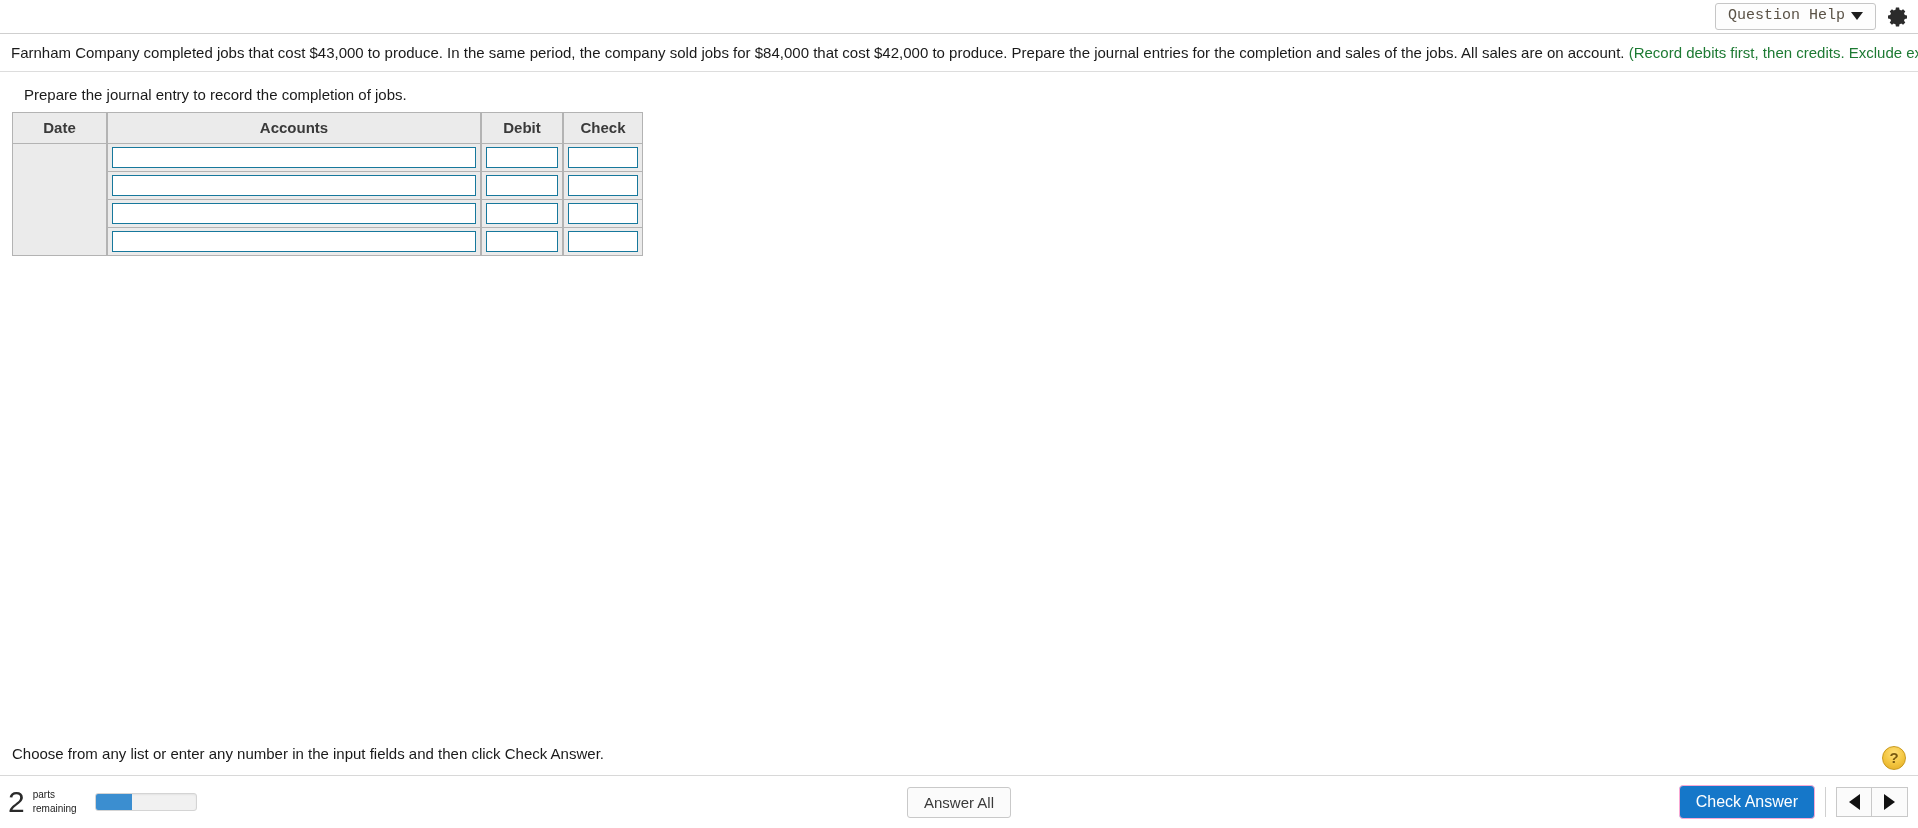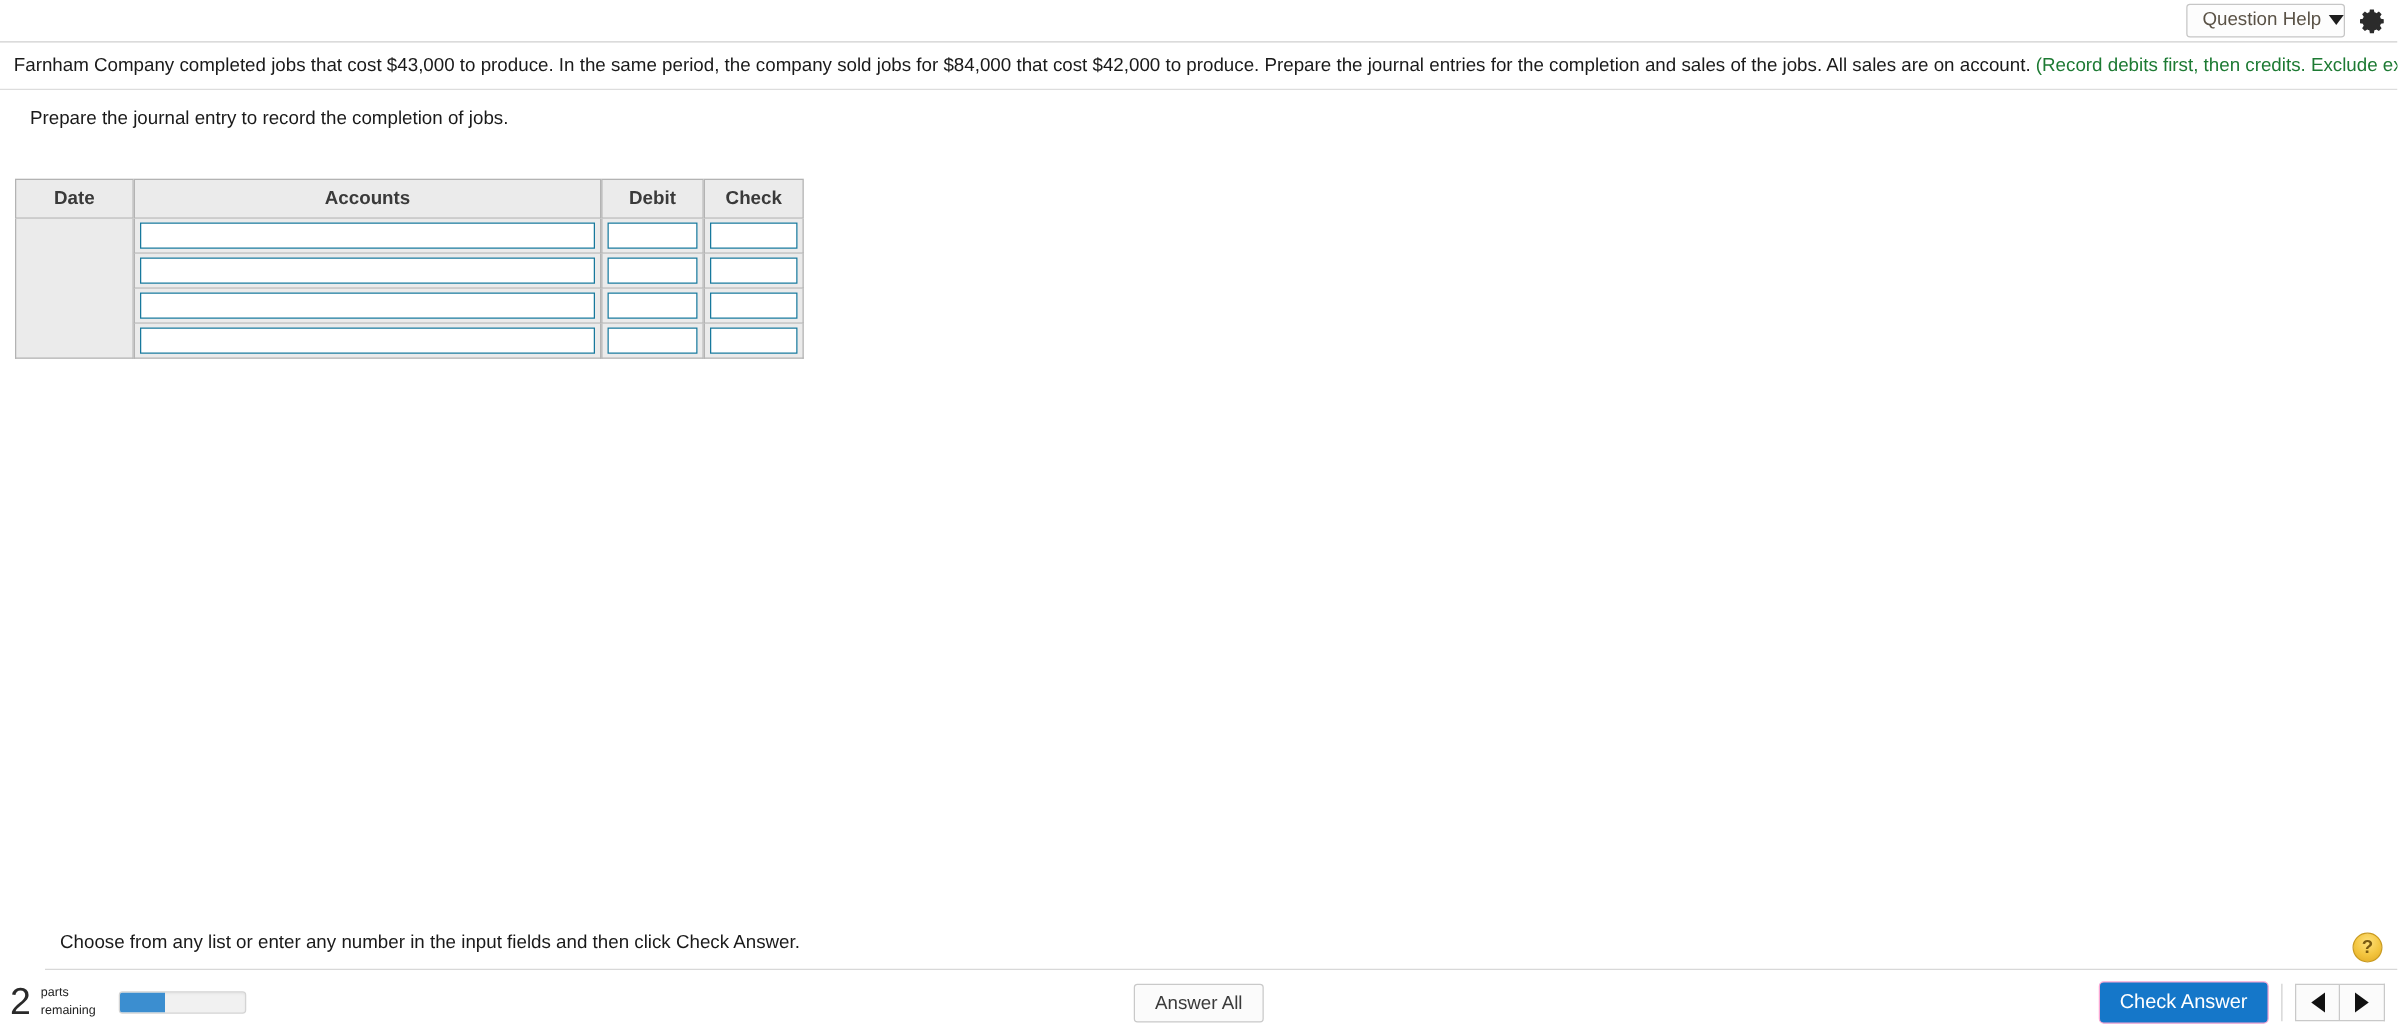--- a/index.html
+++ b/index.html
@@ -39,27 +39,27 @@
     display: flex;
     align-items: center;
     gap: 10px;
   }
   .qhelp-btn {
     border: 1px solid #c6c6c6;
     background: #fdfdfd;
     border-radius: 3px;
     font-size: 15px;
     color: #5a5246;
-    padding: 4px 0 5px 12px;
+    padding: 4px 12px 5px 12px;
     line-height: 16px;
     cursor: pointer;
     display: flex;
     align-items: center;
     gap: 6px;
-    font-family: Liberation Sans, sans-serif;
+    font-family: Liberation Mono, monospace;
   }
   .caret-down {
     width: 0; height: 0;
     border-left: 6px solid transparent;
     border-right: 6px solid transparent;
     border-top: 8px solid #1d1d1d;
     display: inline-block;
   }
   .gear {
     width: 24px; height: 24px;
@@ -85,21 +85,20 @@
     padding: 14px 12px 8px 12px;
     font-size: 15px;
     color: #1a1a1a;
     line-height: 18px;
     margin-left: 12px;
   }
 
   
   .jtable-wrap {
     padding: 0 0 0 12px;
-    margin-top: 31px;
   }
   table.journal {
     border-collapse: separate;
     border-spacing: 0;
     table-layout: fixed;
     font-size: 15px;
   }
   table.journal th {
     background: #ebebeb;
     color: #3a3a3a;
@@ -161,21 +160,20 @@
     position: absolute;
     left: 0;
     right: 0;
     bottom: 52px;
     padding: 0 12px 8px 12px;
     font-size: 15px;
     color: #1a1a1a;
     border-bottom: 1px solid #d8d8d8;
     background: #ffffff;
     height: 22px;
-    margin-left: 36px;
   }
   .help-circle {
     position: absolute;
     right: 12px;
     bottom: 5px;
     width: 22px;
     height: 22px;
     border-radius: 50%;
     background: radial-gradient(circle at 50% 30%, #ffe07a 0%, #f3c53f 55%, #e0a822 100%);
     border: 1px solid #c99a1f;

